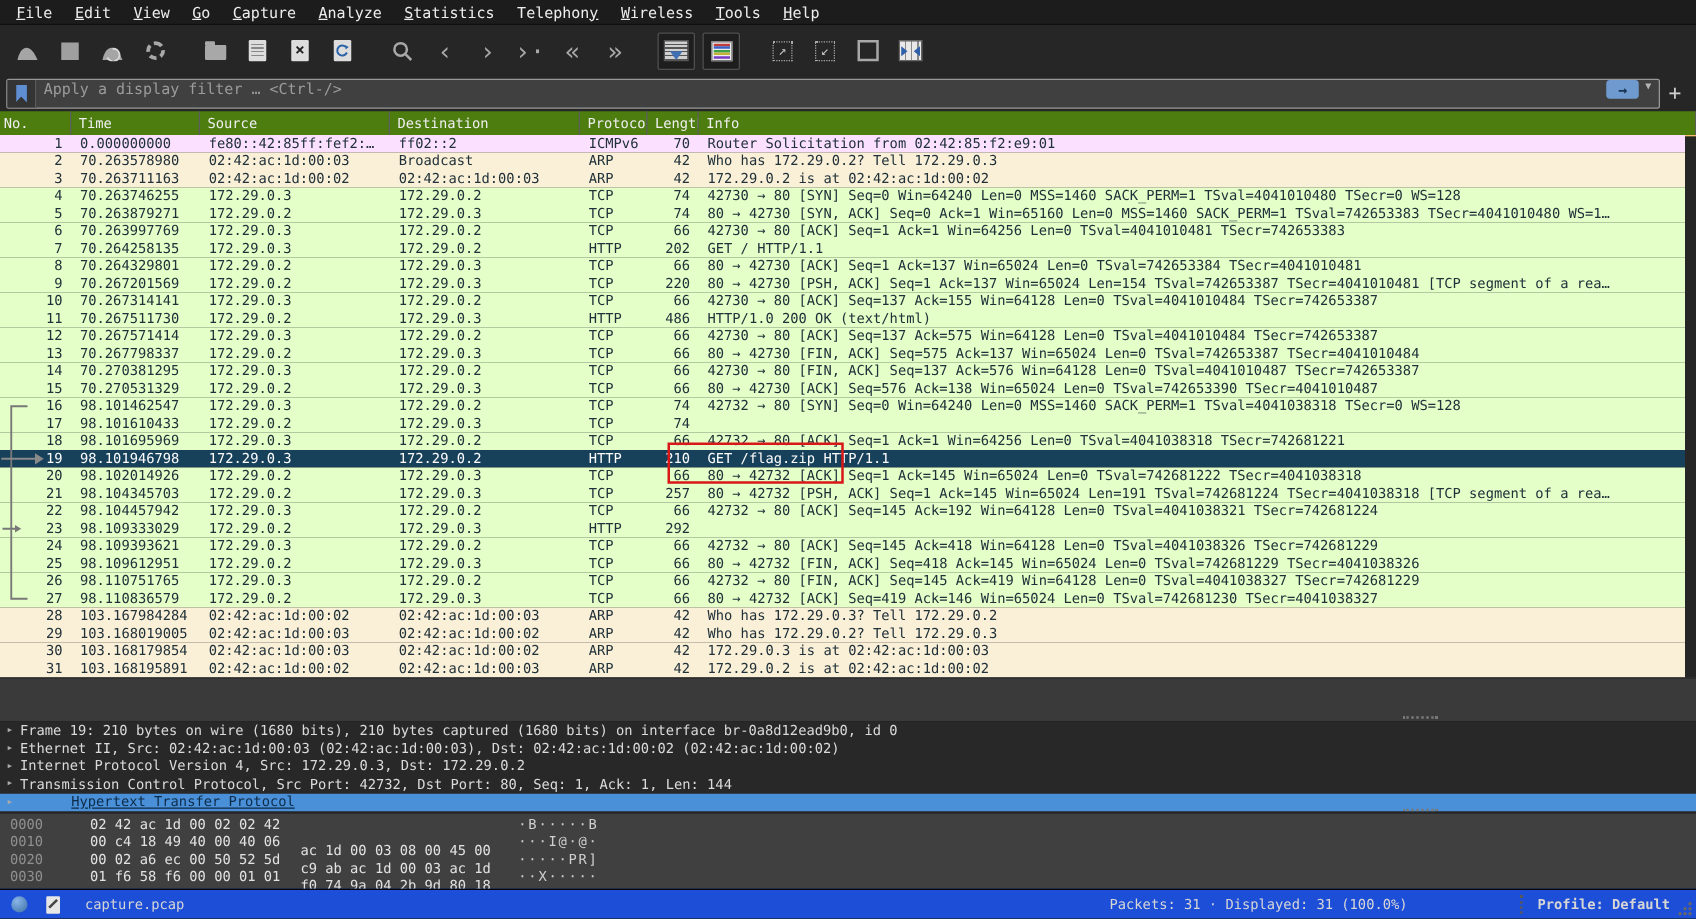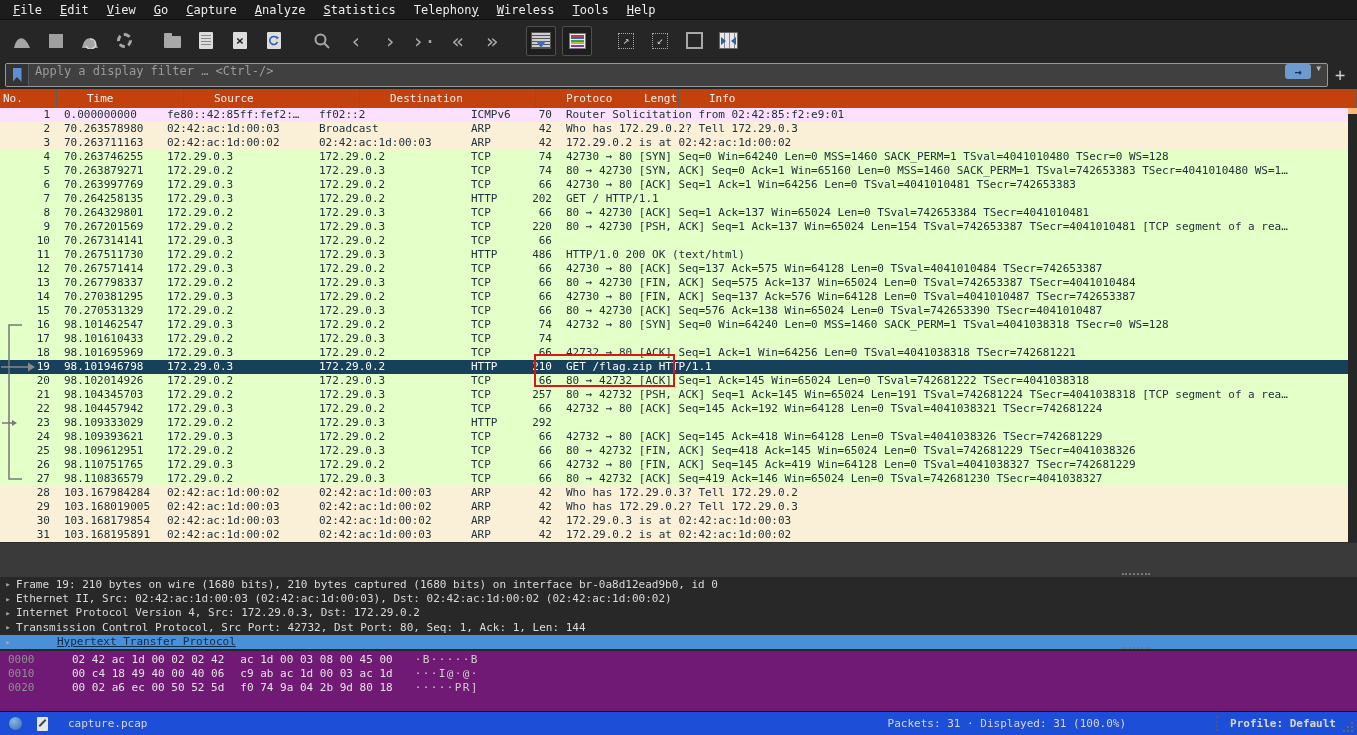--- a/index.html
+++ b/index.html
@@ -41,21 +41,21 @@
   .filter-box{display:flex;align-items:flex-start;height:22px;background:#404040;border:1px solid #989898;border-radius:2px;flex:1;min-width:0;}
   .bookmark-btn{width:22px;height:100%;display:flex;align-items:center;justify-content:center;border-right:1px solid #5a5a5a;background:#343434;}
   .bookmark{width:9px;height:14px;background:#5f8fd2;clip-path:polygon(0 0,100% 0,100% 100%,50% 65%,0 100%);}
   .filter-input{flex:1;background:transparent;border:none;outline:none;color:#ddd;font-size:12px;padding:0 6px;font-family:"DejaVu Sans Mono","Liberation Mono",monospace;}
   .filter-input::placeholder{color:#9b9b9b;}
   .apply-btn{width:26px;height:15px;background:#6f9ad0;border-radius:3px;color:#173250;font-size:12px;font-weight:bold;display:flex;align-items:center;justify-content:center;margin-right:5px;line-height:14px;}
   .caret-btn{color:#b5b5b5;font-size:8px;margin-right:6px;}
   .plus-btn{color:#cfcfcf;font-size:17px;width:24px;text-align:center;}
   
   .grid7{display:grid;grid-template-columns:57px 103px 152px 152px 54px 41px 1fr;}
-  .list-header{position:absolute;top:89px;left:0;right:0;height:19px;background:#c2410c;font-size:11px;color:#efefef;border-bottom:6px solid #fdba74;gap:24px;}
+  .list-header{position:absolute;top:89px;left:0;right:0;height:19px;background:#4d7c0f;font-size:11px;color:#efefef;border-bottom:1px solid #fdba74;}
   .hcell{padding:3px 0 0 6px;border-right:1px solid #5d5d5d;overflow:hidden;white-space:nowrap;}
   .hcell:first-child{padding-left:3px;}
   .rows{position:absolute;top:108px;left:0;width:1348px;height:434px;background:#262626;}
   .prow{height:14px;font-size:11px;line-height:14px;white-space:nowrap;color:#20313a;}
   .prow>div{overflow:hidden;}
   .cl{padding-left:7px;}
   .cr{text-align:right;padding-right:7px;}
   .c-icmpv6{background:#fce0ff;}
   .c-arp{background:#faf0d7;}
   .c-tcp,.c-http{background:#e4ffc7;}
@@ -63,25 +63,25 @@
   .bracket-svg{position:absolute;top:108px;left:0;width:44px;height:434px;pointer-events:none;}
   .red-box{position:absolute;left:534px;top:354px;width:137px;height:29px;border:2px solid #d81818;z-index:6;}
   
   .splitter{position:absolute;top:542px;left:0;right:0;height:34px;background:#3a3a3a;border-top:1px solid #2c2c2c;border-bottom:1px solid #141414;}
   .grip-h{position:absolute;left:1122px;width:28px;height:0;border-top:2px dotted #787878;}
   .details{position:absolute;top:577px;left:0;right:0;height:72px;background:#282828;}
   .drow{height:14.4px;display:flex;align-items:center;font-size:11px;color:#dadada;white-space:nowrap;overflow:hidden;}
   .drow .tri{color:#ababab;width:16px;text-align:center;font-size:9px;flex:none;}
   .drow.selected{background:#4a90d8;color:#0c2b49;}
   .drow.selected .dtext{text-decoration:underline;margin-left:41px;}
-  .hexpane{position:absolute;top:651px;left:0;right:0;height:58px;background:#701a75;padding-top:2px;}
+  .hexpane{position:absolute;top:651px;left:0;right:0;height:58px;background:#404040;padding-top:2px;}
   .hrow{height:14px;line-height:14px;font-size:11px;display:flex;white-space:pre;}
   .hoffset{color:#8f8f8f;width:42px;padding-left:8px;flex:none;}
   .hg1{color:#e2e2e2;margin-left:22px;}
-  .hg2{color:#e2e2e2;margin-left:16px;}
+  .hg2{color:#e2e2e2;margin-left:16px;margin-top:21px;}
   .hascii{color:#cfcfcf;margin-left:22px;letter-spacing:1.4px;}
   
   .statusbar{position:absolute;bottom:0;left:0;right:0;height:23px;background:#1d4ed8;display:flex;align-items:center;font-size:11px;color:#d6d6d6;border-top:1px solid #060606;}
   .expert-dot{width:13px;height:13px;border-radius:50%;background:radial-gradient(circle at 35% 30%,#8ab5e8,#3a6ea5);margin-left:9px;flex:none;}
   .note-icon{width:11px;height:14px;background:#e6e6e6;border-radius:1px;margin-left:15px;position:relative;flex:none;}
   .note-icon::after{content:"";position:absolute;left:1px;top:5px;width:9px;height:2px;background:#444;transform:rotate(-45deg);}
   .file-label{margin-left:20px;}
   .sb-sep{height:15px;border-left:2px dotted #585858;margin:0 12px;}
   .packets-label{margin-left:auto;}
   .profile-label{margin-right:6px;font-weight:bold;}
@@ -307,20 +307,21 @@
         <div class="cr">220</div>
         <div class="cl">80 → 42730 [PSH, ACK] Seq=1 Ack=137 Win=65024 Len=154 TSval=742653387 TSecr=4041010481 [TCP segment of a rea…</div>
       </div>
       <div class="prow grid7 c-tcp">
         <div class="cr">10</div>
         <div class="cl">70.267314141</div>
         <div class="cl">172.29.0.3</div>
         <div class="cl">172.29.0.2</div>
         <div class="cl">TCP</div>
         <div class="cr">66</div>
+        <div class="cl">42730 → 80 [ACK] Seq=137 Ack=155 Win=64128 Len=0 TSval=4041010484 TSecr=742653387</div>
       </div>
       <div class="prow grid7 c-http">
         <div class="cr">11</div>
         <div class="cl">70.267511730</div>
         <div class="cl">172.29.0.2</div>
         <div class="cl">172.29.0.3</div>
         <div class="cl">HTTP</div>
         <div class="cr">486</div>
         <div class="cl">HTTP/1.0 200 OK  (text/html)</div>
       </div>
@@ -538,20 +539,21 @@
         <span class="tri">▸</span>
         <span class="dtext">Hypertext Transfer Protocol</span>
       </div>
     </div>
   <div class="grip-h" style="top:647px"></div>
 
   <div class="hexpane" id="hexpane">
       <div class="hrow"><span class="hoffset">0000</span><span class="hg1">02 42 ac 1d 00 02 02 42</span><span class="hg2">ac 1d 00 03 08 00 45 00</span><span class="hascii">·B·····B</span></div>
       <div class="hrow"><span class="hoffset">0010</span><span class="hg1">00 c4 18 49 40 00 40 06</span><span class="hg2">c9 ab ac 1d 00 03 ac 1d</span><span class="hascii">···I@·@·</span></div>
       <div class="hrow"><span class="hoffset">0020</span><span class="hg1">00 02 a6 ec 00 50 52 5d</span><span class="hg2">f0 74 9a 04 2b 9d 80 18</span><span class="hascii">·····PR]</span></div>
+      <div class="hrow"><span class="hoffset">0030</span><span class="hg1">01 f6 58 f6 00 00 01 01</span><span class="hg2">08 0a f0 dd 59 ee 2c 44</span><span class="hascii">··X·····</span></div>
     </div>
 
   <div class="statusbar">
     <div class="expert-dot"></div>
     <div class="note-icon"></div>
     <span class="file-label">capture.pcap</span>
     <span class="packets-label">Packets: 31 · Displayed: 31 (100.0%)</span>
     <span class="sb-sep" style="margin-left:90px"></span>
     <span class="profile-label">Profile: Default</span>
     <div class="grip"></div>

